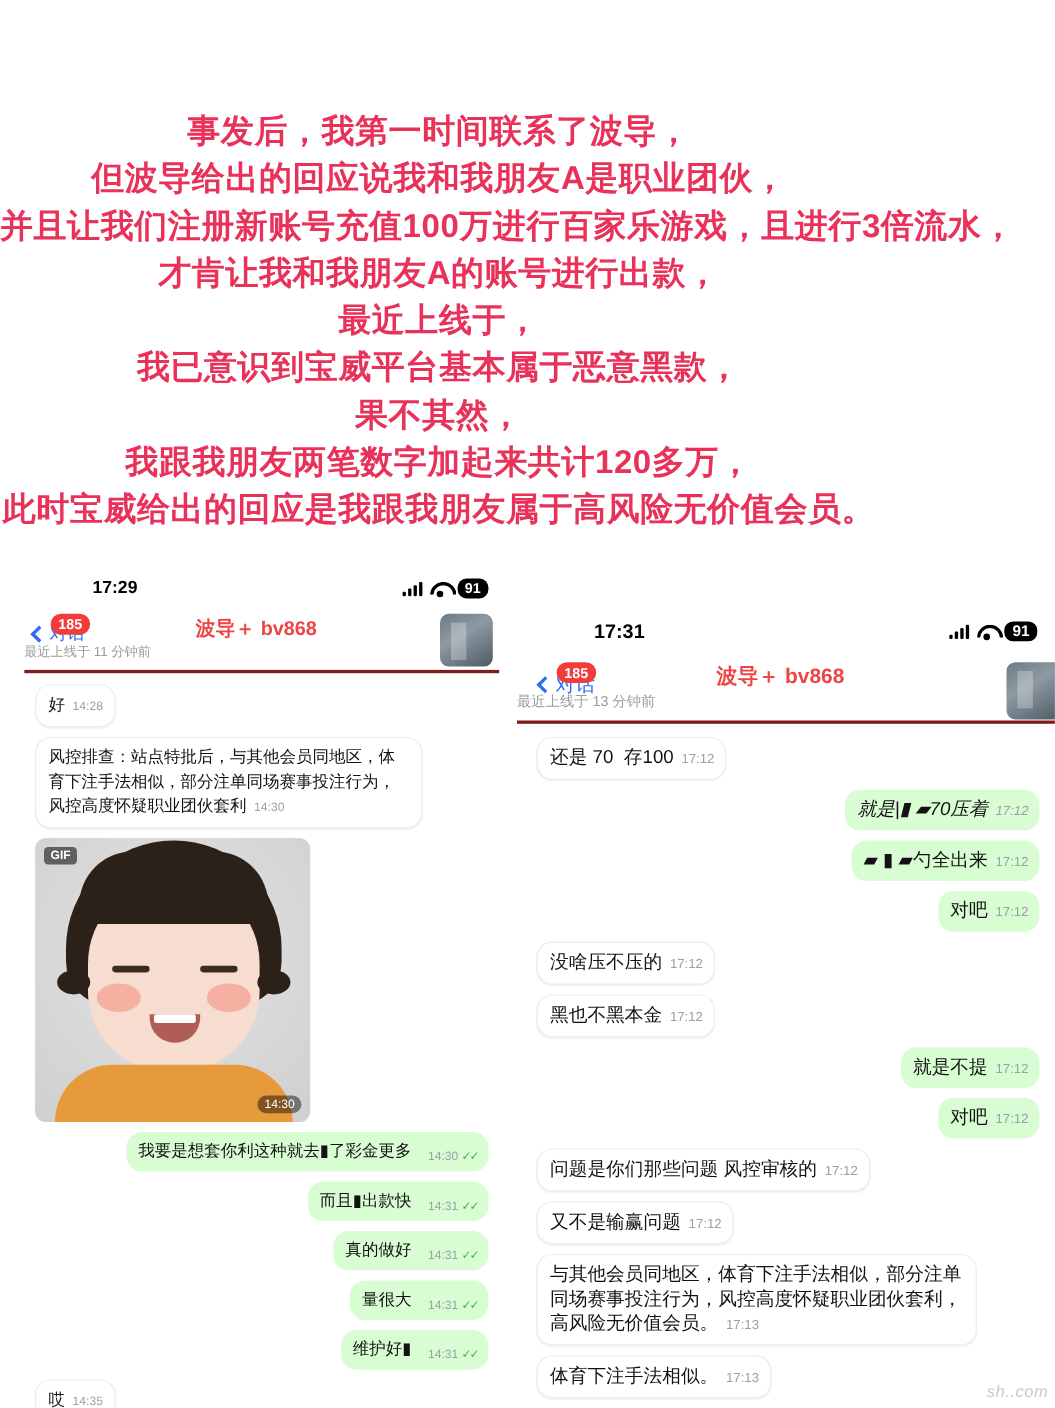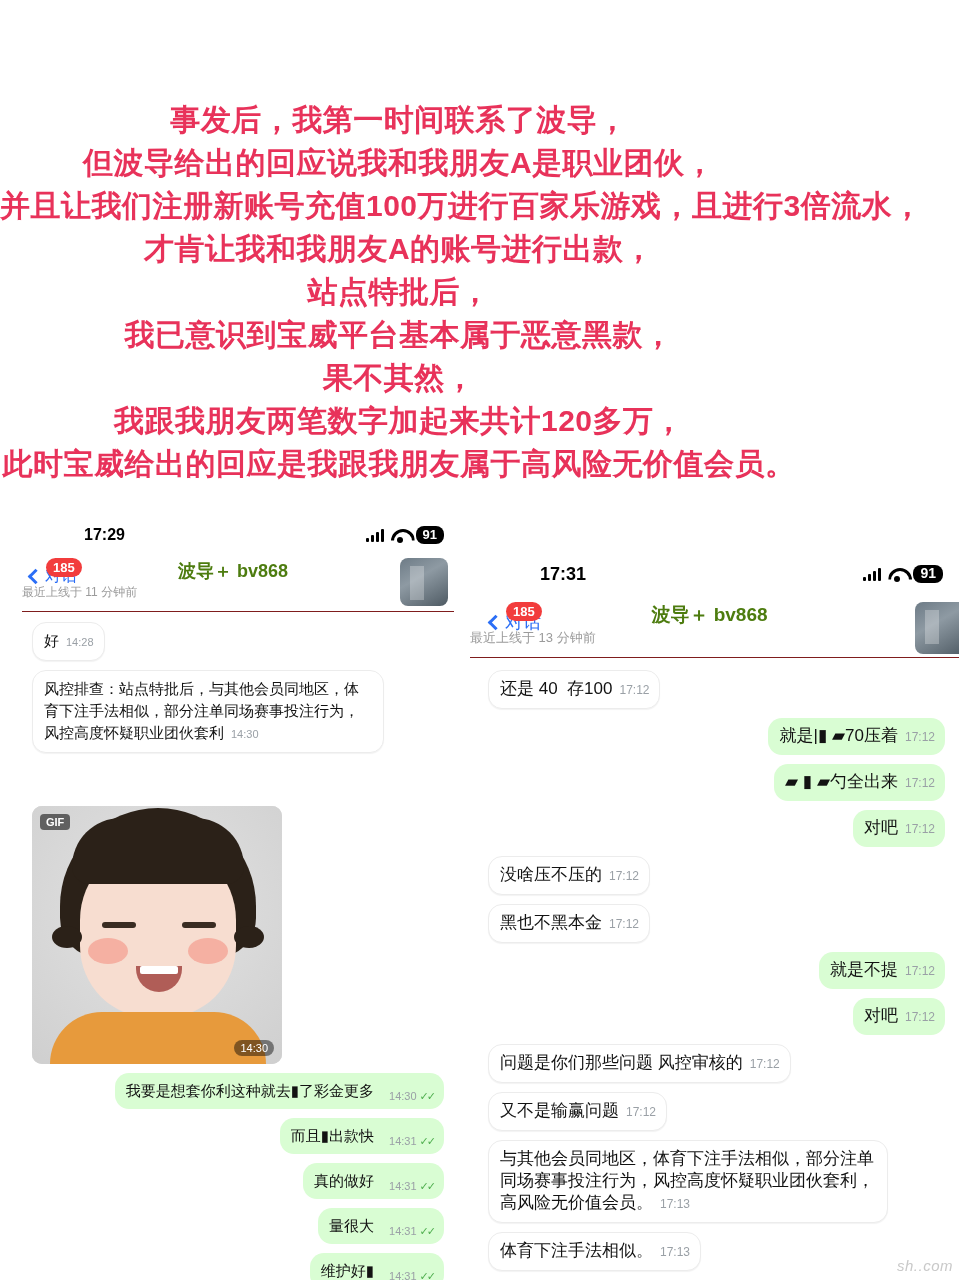--- a/index.html
+++ b/index.html
@@ -70,21 +70,21 @@
   .battery {
     background:#000; color:#fff; border-radius:8px;
     padding: 1px 7px 2px 7px;
     font-size: 13px; font-weight: 700; line-height: 15px;
   }
 
   
   .chat-header {
     position: relative;
     height: 58px;
-    border-bottom: 1px solid #7f1d1d;
+    border-bottom: 3px solid #7f1d1d;
     background: #fff;
   }
   .back-wrap {
     position:absolute; left: 8px; top: 12px;
     display:flex; align-items:center; color:#2b6ef6;
   }
   .chev {
     width: 11px; height: 11px;
     border-left: 3px solid #2b6ef6;
     border-bottom: 3px solid #2b6ef6;
@@ -94,21 +94,21 @@
   .back-label { color:#2b6ef6; font-size:16px; }
   .unread-badge {
     position:absolute; left: 16px; top: -8px;
     background:#f23c3c; color:#fff;
     font-size: 13px; font-weight:700;
     border-radius: 11px; padding: 1px 7px;
     line-height: 17px;
   }
   .ch-title {
     position:absolute; left:0; right:10px; top: 5px;
-    text-align:center; font-size: 18px; font-weight:700; color:#4d7c0f;
+    text-align:center; font-size: 18px; font-weight:700; color:#ef4444;
   }
   .ch-sub {
     position:absolute; left:0; right:0; top: 30px;
     font-size: 12px; color:#9b9b9b;
   }
   .avatar {
     position:absolute; right: 6px; top: 4px;
     width: 48px; height: 48px; border-radius: 8px;
     background: linear-gradient(150deg,#6d7b86 0%,#8e9aa3 40%,#4e5a63 100%);
     overflow:hidden;
@@ -142,21 +142,20 @@
   .bubble .txt { white-space: pre-wrap; }
   .meta { display:inline-flex; align-items:center; gap:3px; float:right; margin-left:8px; transform: translateY(5px); }
   .checks { color:#4fae4e; font-size: 11px; letter-spacing:-2px; }
 
   
   .gifwrap {
     position: relative;
     width: 250px; height: 258px;
     border-radius: 10px; overflow:hidden;
     background:#d8d8d8;
-    margin-top:44px;
   }
   .gif-tag {
     position:absolute; left:8px; top:8px; z-index:3;
     background: rgba(0,0,0,.55); color:#fff;
     font-size: 11px; font-weight:700;
     padding: 2px 6px; border-radius: 4px;
   }
   .gif-time {
     position:absolute; right:8px; bottom:8px; z-index:3;
     background: rgba(0,0,0,.45); color:#fff;
@@ -201,21 +200,21 @@
   }
 </style>
 </head>
 <body>
 
 <div class="headline">
   <span class="ln">事发后，我第一时间联系了波导，</span>
   <span class="ln">但波导给出的回应说我和我朋友A是职业团伙，</span>
   <span class="ln">并且让我们注册新账号充值100万进行百家乐游戏，且进行3倍流水，</span>
   <span class="ln">才肯让我和我朋友A的账号进行出款，</span>
-  <span class="ln">站点特批后，</span>
+  <span class="ln">最近上线于，</span>
   <span class="ln">我已意识到宝威平台基本属于恶意黑款，</span>
   <span class="ln">果不其然，</span>
   <span class="ln">我跟我朋友两笔数字加起来共计120多万，</span>
   <span class="ln">此时宝威给出的回应是我跟我朋友属于高风险无价值会员。</span>
 </div>
 
 <div class="shot shot-left">
 
   <div class="statusbar" style="font-size:16px;">
     <span class="sb-time" style="left:62px;">17:29</span>
@@ -361,26 +360,26 @@
     </div>
     <div class="ch-title" style="top:6px;font-size:19px;">波导＋ bv868</div>
     <div class="ch-sub" style="top:33px;font-size:13px;">最近上线于 13 分钟前</div>
     <div class="avatar" style="right:-8px;top:6px;width:52px;height:52px;"></div>
   </div>
 
   <div class="msgs" style="padding:12px 14px 0 18px;">
 
     <div class="row in">
       <div class="bubble in" style="font-size:17px;">
-        <span class="txt">还是 40  存100</span><span class="time" style="font-size:12px;">17:12</span>
-      </div>
-    </div>
-
-    <div class="row out">
-      <div class="bubble out" style="font-size:17px;">
+        <span class="txt">还是 70  存100</span><span class="time" style="font-size:12px;">17:12</span>
+      </div>
+    </div>
+
+    <div class="row out">
+      <div class="bubble out" style="font-size:17px;font-style:italic;">
         <span class="txt">就是|▮ ▰70压着</span><span class="time" style="font-size:12px;">17:12</span>
       </div>
     </div>
 
     <div class="row out">
       <div class="bubble out" style="font-size:17px;">
         <span class="txt">▰ ▮ ▰勺全出来</span><span class="time" style="font-size:12px;">17:12</span>
       </div>
     </div>
 

